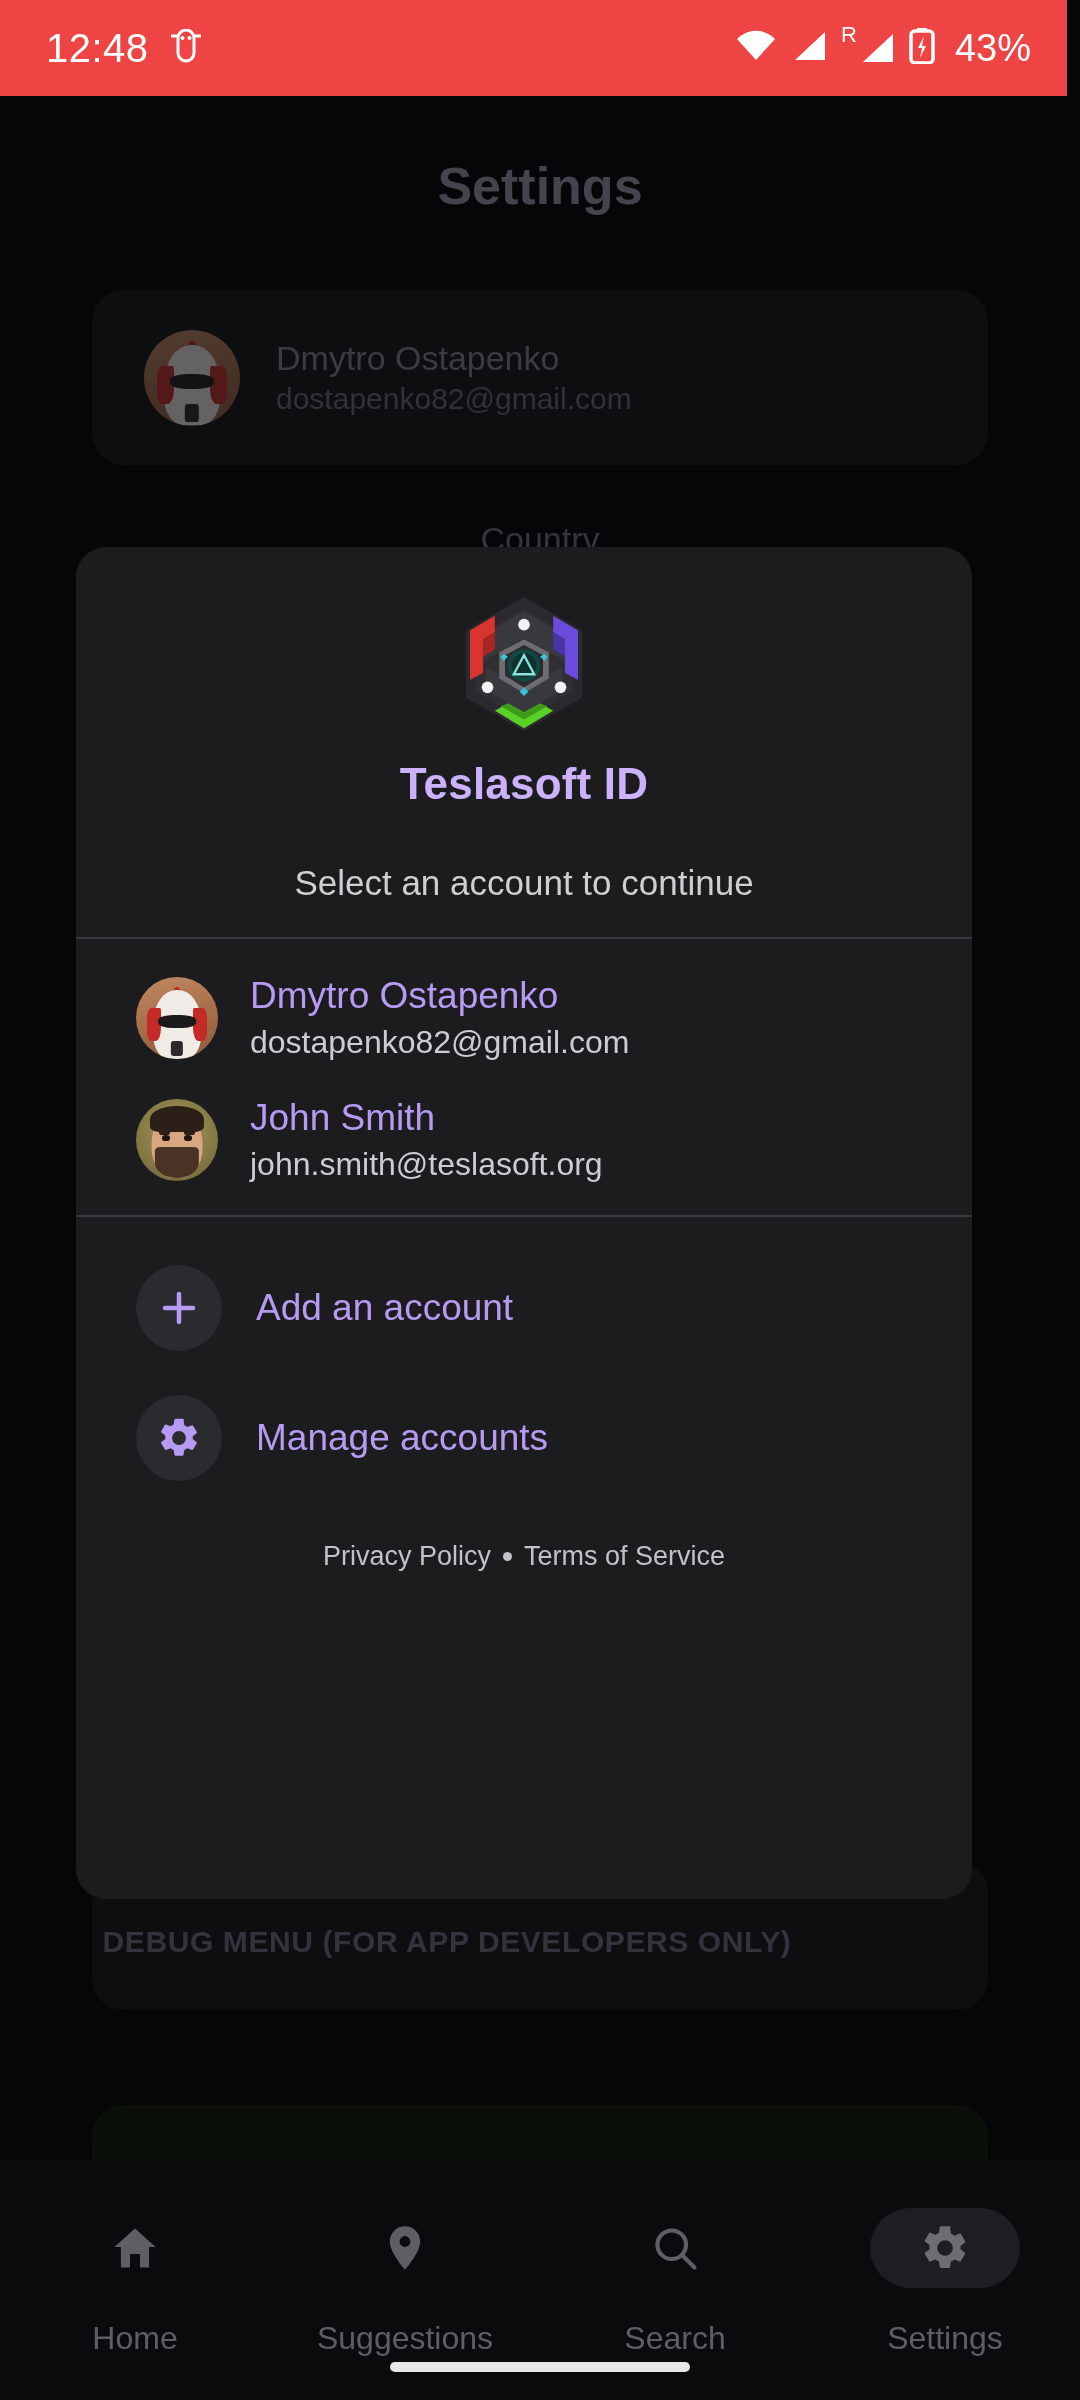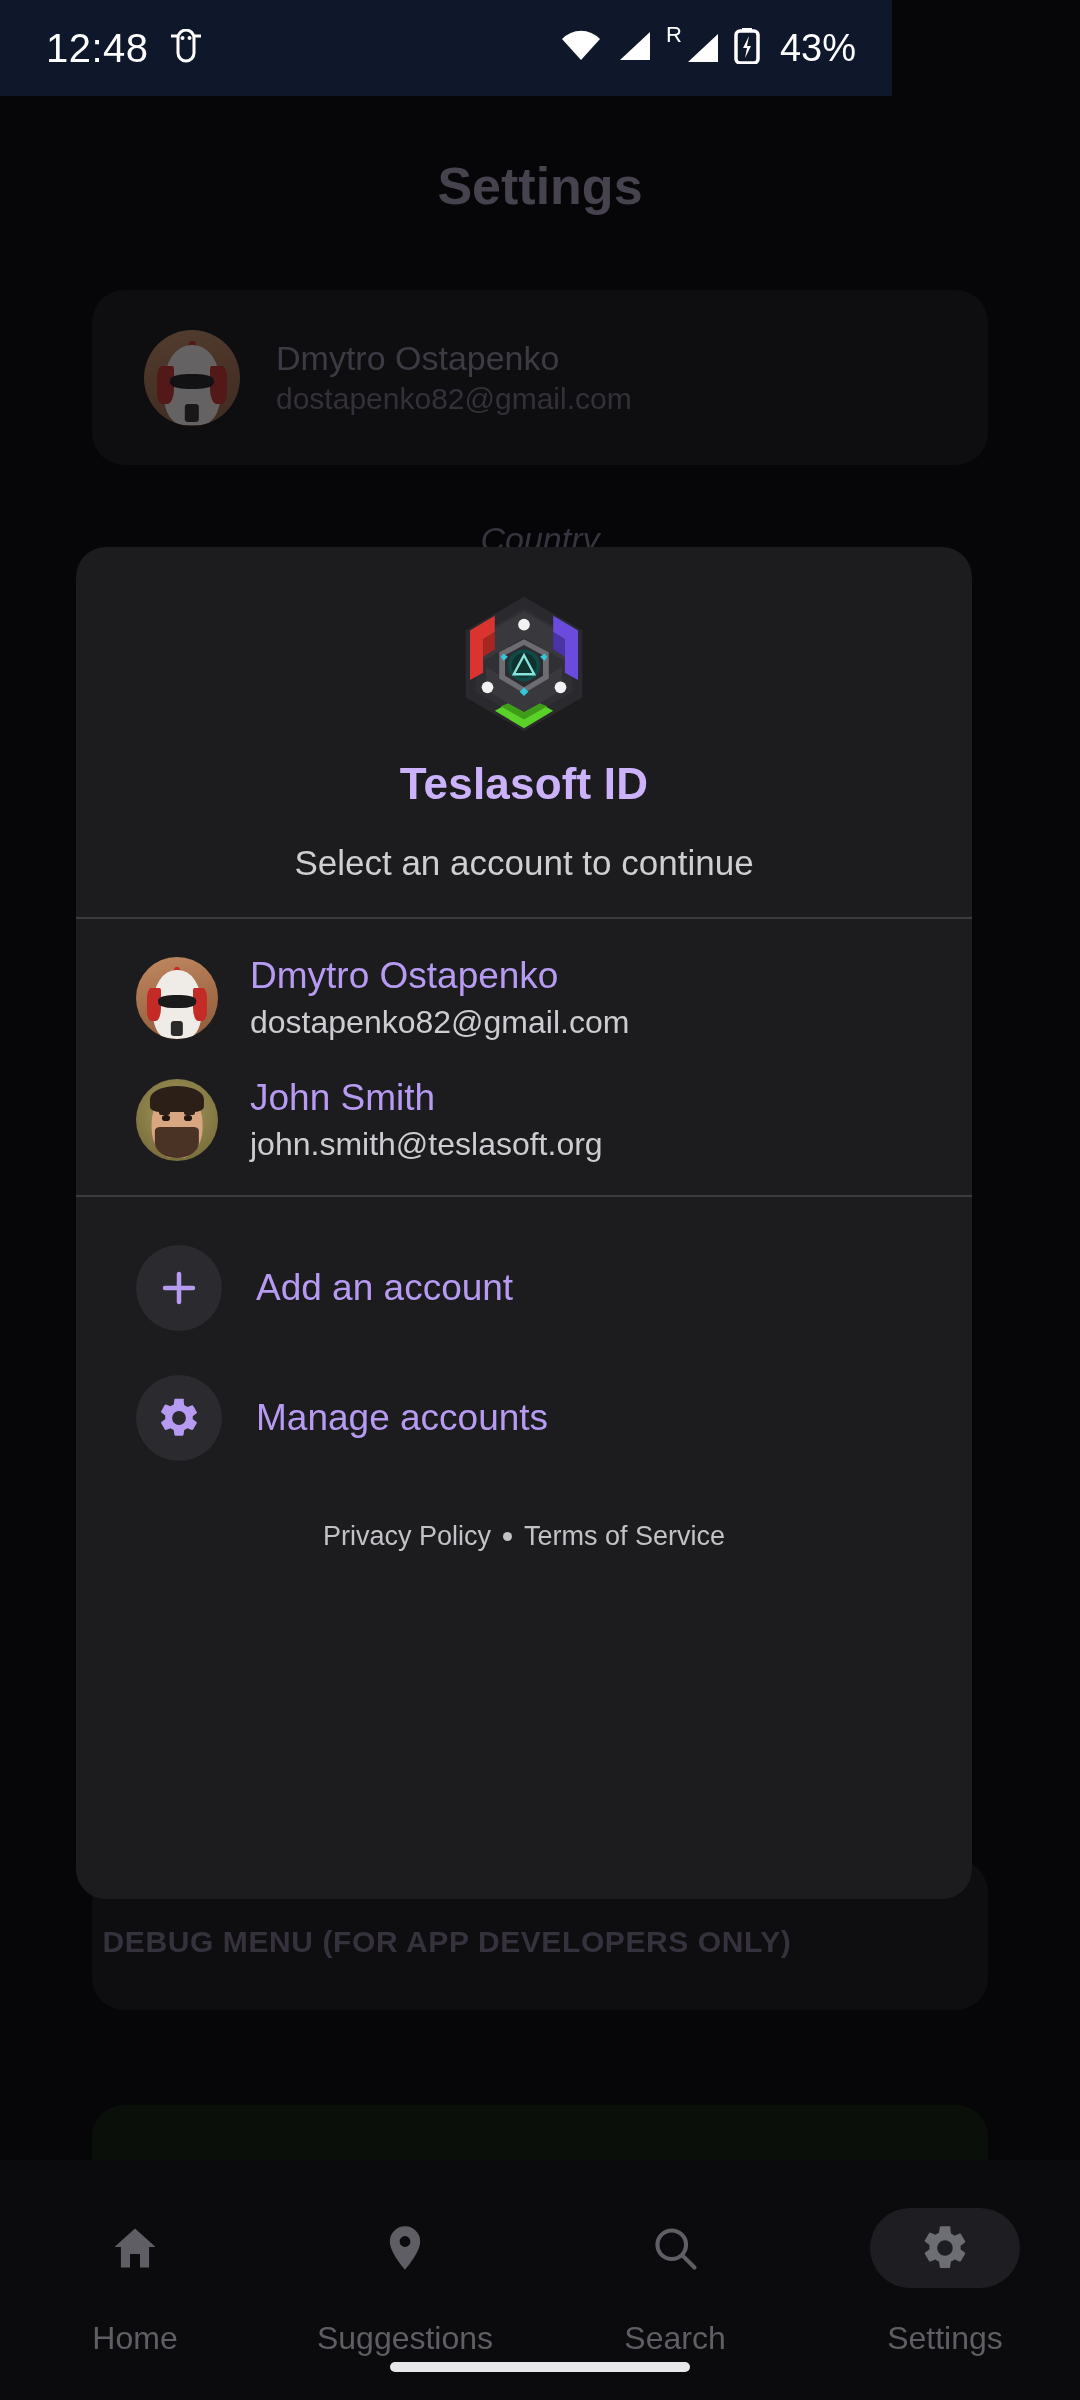--- a/index.html
+++ b/index.html
@@ -6,24 +6,24 @@
   html, body {
     width:1080px; height:2400px;
     background:#000000;
     font-family:"Liberation Sans", sans-serif;
     overflow:hidden;
   }
   .screen { position:relative; width:1080px; height:2400px; background:#060608; }
 
   
   .statusbar{
-    position:absolute; top:0; left:0; width:892px; height:96px;
+    position:absolute; top:0; left:0; width:1067px; height:96px;
     display:flex; align-items:center; justify-content:space-between;
     padding:0 36px 0 46px; color:#ffffff; z-index:40;
-    background:#0f172a;
+    background:#ef4444;
   }
   .sb-left{ display:flex; align-items:center; gap:22px; }
   .sb-clock{ font-size:40px; letter-spacing:0.5px; font-weight:400; }
   .sb-right{ display:flex; align-items:center; gap:14px; }
   .sb-battery-text{ font-size:38px; font-weight:500; margin-left:6px; }
 
   
   .bg-layer{ position:absolute; inset:0; z-index:5; }
   .page-title{
     position:absolute; top:156px; left:0; width:1080px; text-align:center;
@@ -36,21 +36,21 @@
   .profile-card{ top:290px; height:175px; }
   .profile-inner{ display:flex; align-items:center; height:100%; padding-left:52px; gap:36px; }
   .bg-avatar{
     width:96px; height:96px; border-radius:50%; overflow:hidden;
     position:relative; opacity:.38; flex:0 0 auto;
   }
   .bg-name{ font-size:34px; color:#3d3a44; line-height:1.28; }
   .bg-mail{ font-size:30px; color:#343039; line-height:1.28; }
   .bg-country{
     position:absolute; top:520px; left:0; width:1080px; text-align:center;
-    font-size:34px; color:#38343f;font-style:italic;
+    font-size:34px; color:#38343f;
   }
   .debug-card{ top:1860px; height:150px; }
   .debug-text{
     position:absolute; top:1925px; left:0; width:894px; text-align:center;
     font-size:30px; font-weight:700; color:#35313d; letter-spacing:.6px;
   }
   .tip-card{
     top:2105px; height:140px; background:#0a1009; border-radius:32px;
   }
   .tip-text{
@@ -59,21 +59,21 @@
   }
 
   
   .dialog{
     position:absolute; left:76px; top:547px; width:896px; height:1352px;
     background:#1c1c1f; border-radius:30px; z-index:20; overflow:hidden;
   }
   .dlg-head{ padding:44px 0 34px; text-align:center; }
   .logo{ width:146px; height:146px; margin:0 auto 22px; display:block; }
   .dlg-title{ font-size:44px; font-weight:700; color:#cbb2fb; letter-spacing:.2px; }
-  .dlg-sub{ font-size:35px; color:#cfcfd2; margin-top:34px; }
+  .dlg-sub{ font-size:35px; color:#cfcfd2; margin-top:54px; }
   .divider{ height:2px; background:#3a3a3f; width:100%; }
 
   .accounts{ padding:18px 0 14px; }
   .acct-row{ display:flex; align-items:center; gap:32px; padding:16px 0 16px 60px; }
   .acct-av{ width:82px; height:82px; border-radius:50%; overflow:hidden; position:relative; flex:0 0 auto; }
   .acct-name{ font-size:37px; color:#b79bf3; line-height:1.26; }
   .acct-mail{ font-size:32px; color:#cdcdd1; line-height:1.3; margin-top:2px; }
 
   .actions{ padding:26px 0 10px; }
   .act-row{ display:flex; align-items:center; gap:34px; padding:22px 0 22px 60px; }

